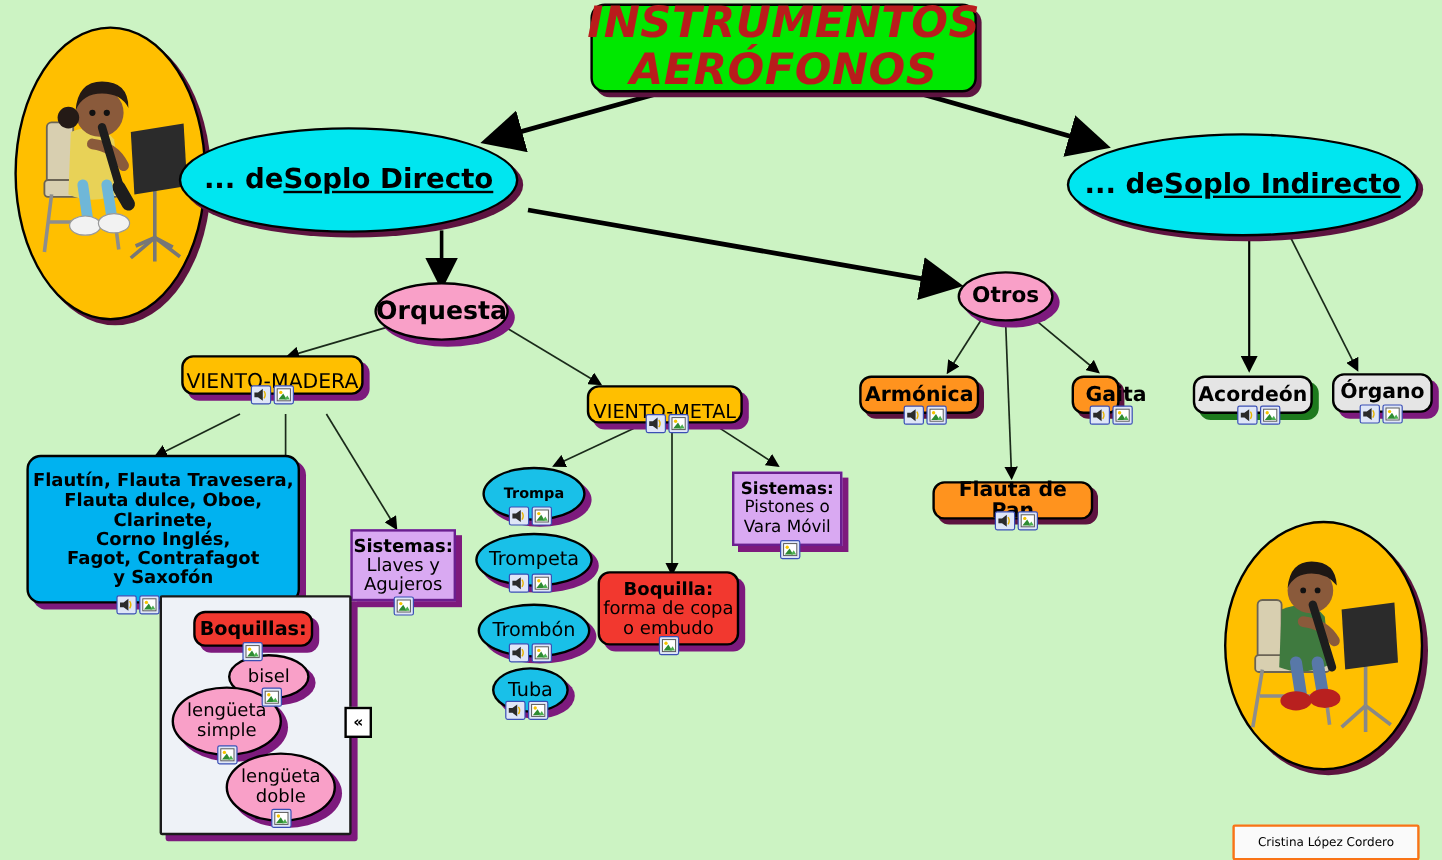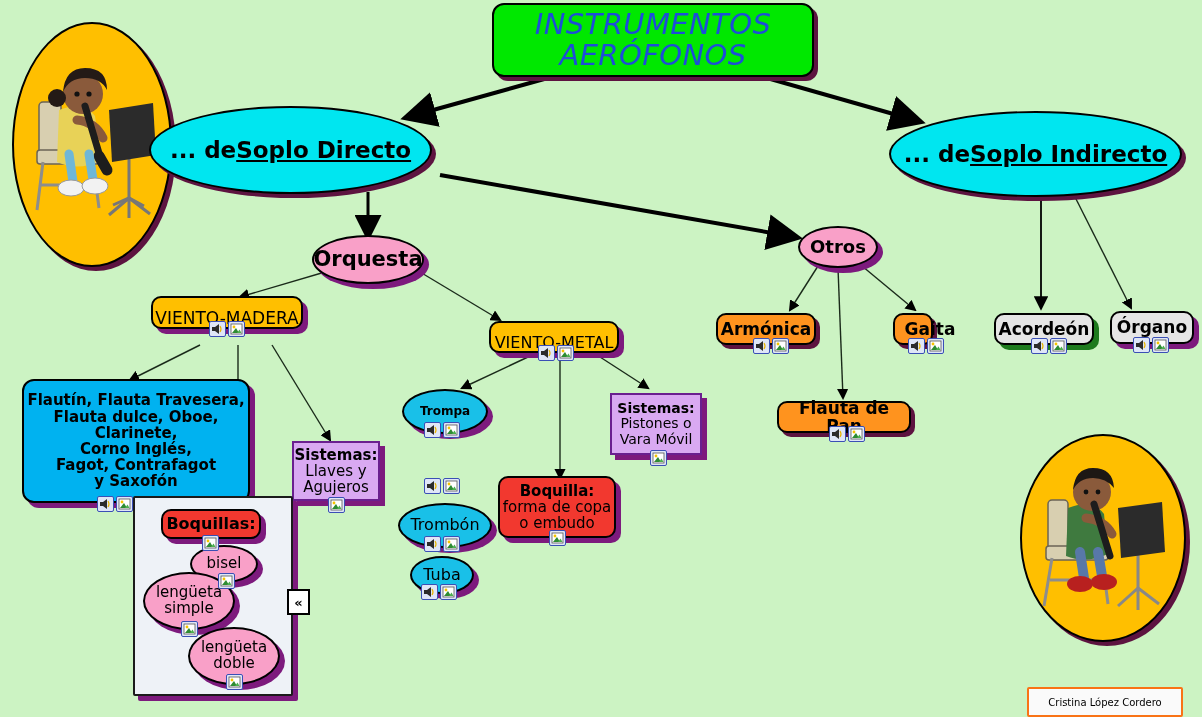--- a/index.html
+++ b/index.html
@@ -24,22 +24,22 @@
   .shadow-dark{box-shadow:4px 4px 0 0 #5d1340;}
 
   
   .ell{
     border:2px solid #000;border-radius:50%;
     display:flex;align-items:center;justify-content:center;
     text-align:center;font-weight:bold;line-height:1.05;
   }
 
   .title-box{
-    background:#00e800;color:#1d4ed8;font-style:italic;font-weight:normal;
-    font-size:29px;letter-spacing:.4px;border-radius:12px;
+    background:#00e800;color:#b91c1c;font-style:italic;font-weight:bold;
+    font-size:36px;letter-spacing:.4px;border-radius:12px;
   }
   .cyan{background:#00e6f0;text-align:right;}
   .cyan2{background:#19c0e8;}
   .pink{background:#f9a0c8;}
   .amber{background:#ffbf00;align-items:flex-end;}
   .orange{background:#ff931e;}
   .yellow{background:#e5e5e5;}
   .red{background:#f2382f;}
   .violet{background:#d9a9f2;}
   .blue{background:#00b2f0;margin-left:20px;}
@@ -366,20 +366,23 @@
     <span class="ico">
       <svg width="13" height="12" viewBox="0 0 13 12">
           <rect x="1" y="1" width="11" height="10" fill="#fff" stroke="#555" stroke-width="0.8"></rect>
           <circle cx="4" cy="4" r="1.4" fill="#f5c400"></circle>
           <polygon points="2,10 6,5 9,10" fill="#2e8b32"></polygon>
           <polygon points="7,10 9.5,6.5 11.5,10" fill="#4caf50"></polygon>
         </svg>
     </span>
   </div>
 
+  <div class="node ell cyan2 shadow-purple" style="left:396px;top:444px;width:98px;height:45px;font-size:16px;font-weight:normal;">
+    <span>Trompeta</span>
+  </div>
   <div class="icons" style="left:424px;top:478px;">
     <span class="ico">
       <svg width="13" height="12" viewBox="0 0 13 12">
           <polygon points="1,4 4,4 8,1 8,11 4,8 1,8" fill="#2b2b2b"></polygon>
           <path d="M9,3 q2,3 0,6" stroke="#e8b400" stroke-width="1.2" fill="none"></path>
         </svg>
     </span>
     <span class="ico">
       <svg width="13" height="12" viewBox="0 0 13 12">
           <rect x="1" y="1" width="11" height="10" fill="#fff" stroke="#555" stroke-width="0.8"></rect>

